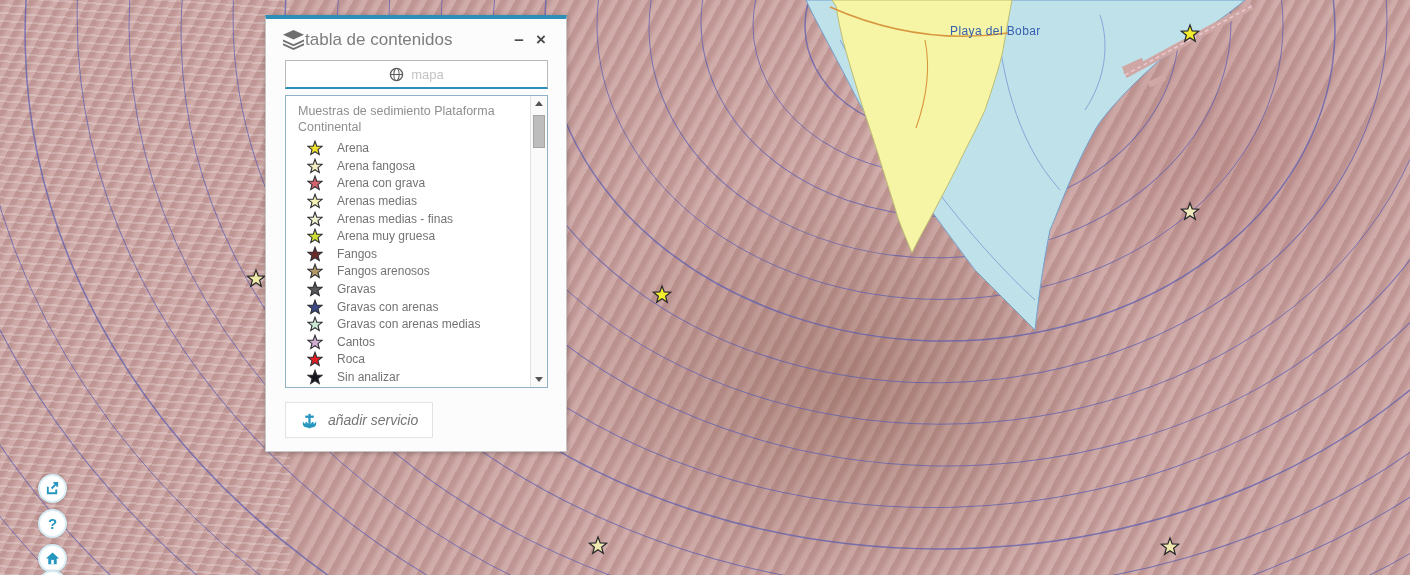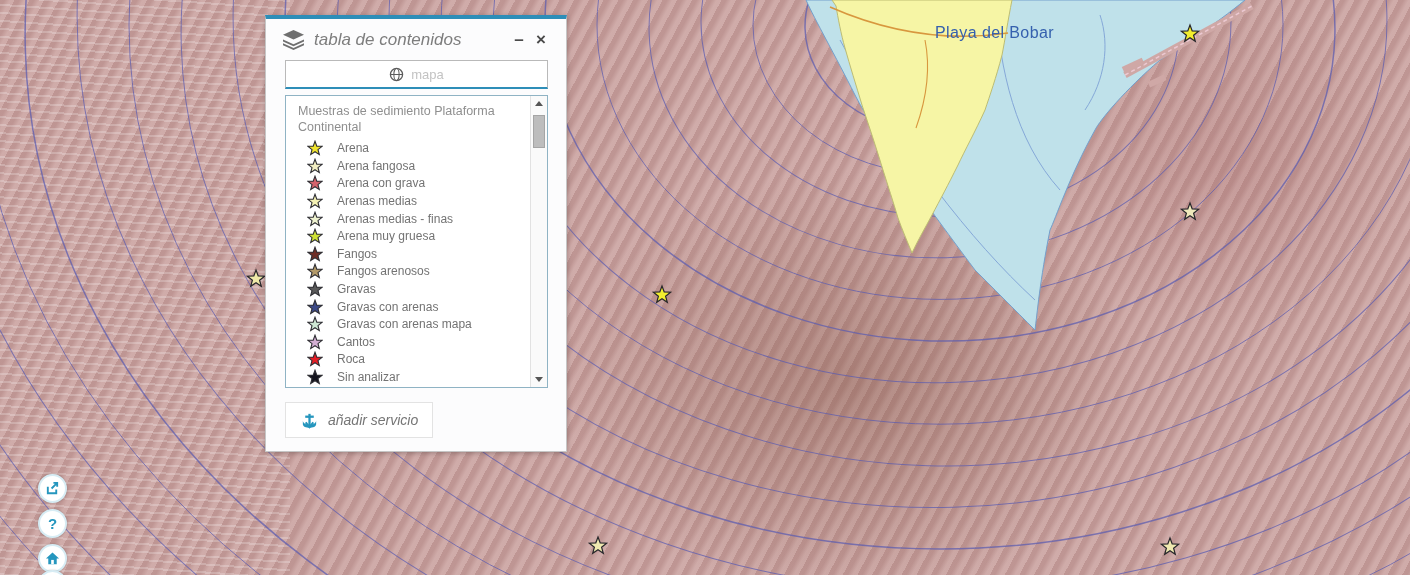--- a/index.html
+++ b/index.html
@@ -11,33 +11,33 @@
   #map{position:absolute;inset:0;}
   .tex-ridges{position:absolute;inset:0;
     background:repeating-linear-gradient(118deg,rgba(126,74,70,.14) 0 4px,rgba(242,222,218,.16) 9px 13px);}
   .tex-ripple-left{position:absolute;left:0;top:0;width:290px;height:100%;
     background:repeating-linear-gradient(184deg,rgba(255,255,255,.22) 0 2px,rgba(0,0,0,0) 2px 8px);}
   .shade-trench{position:absolute;left:560px;top:170px;width:580px;height:430px;
     background:radial-gradient(closest-side,rgba(110,64,44,.30),rgba(110,64,44,0));}
   .shade-right{position:absolute;left:1050px;top:0;width:360px;height:330px;
     background:radial-gradient(closest-side,rgba(150,80,80,.18),rgba(150,80,80,0));}
   #map-svg{position:absolute;inset:0;}
-  #place-label{position:absolute;left:924px;top:24px;width:130px;text-align:right;
-    color:#3560ae;font-size:16px;letter-spacing:.4px;}
+  #place-label{position:absolute;left:950px;top:24px;width:130px;text-align:left;
+    color:#3560ae;font-size:12px;letter-spacing:.4px;}
   
   .tool-btn{position:absolute;left:38px;width:29px;height:29px;border-radius:50%;
     background:#fff;border:2px solid #d7ecf4;box-sizing:border-box;
     display:flex;align-items:center;justify-content:center;color:#2596be;
     font-weight:bold;font-size:15px;box-shadow:0 0 2px rgba(0,0,0,.25);}
   
   #panel{position:absolute;left:265px;top:15px;width:302px;height:437px;box-sizing:border-box;
     background:#fcfcfd;border:1px solid #c6c6c6;border-top:4px solid #2d8eb8;
     box-shadow:0 1px 5px rgba(0,0,0,.25);}
   #panel-header{display:flex;align-items:center;padding:10px 14px 6px 16px;}
-  #panel-title{color:#7d7d7d;font-size:17px;margin-left:9px;flex:1;font-style:italic;}
+  #panel-title{color:#7d7d7d;font-size:17px;flex:1;}
   .win-btn{color:#4a4a4a;font-weight:bold;font-size:17px;line-height:17px;width:22px;
     text-align:center;cursor:pointer;}
   #tabs{display:flex;margin:4px 18px 0 19px;height:29px;flex-direction:column;}
   .tab{flex:1;display:flex;align-items:center;justify-content:center;background:#fff;
     box-sizing:border-box;font-size:13px;cursor:pointer;}
   .tab .ticon{margin-right:7px;display:flex;}
   #tab-mapa{border:1px solid #b9b9b9;border-bottom:2px solid #2d8eb8;color:#c3c3c3;}
   #tab-leyenda{border-top:2px solid #2d8eb8;border-right:1px solid #b9b9b9;color:#5a5a5a;}
   #legend-box{position:relative;margin:6px 18px 0 19px;height:293px;box-sizing:border-box;
     background:#fff;border:1px solid #8fb3c4;overflow:hidden;padding-left:30px;}
@@ -244,21 +244,21 @@
           <div class="legend-row">
             <svg width="16" height="16">
               <polygon points="8.0,1.2 9.8,6.1 15.0,6.3 11.0,9.6 12.3,14.6 8.0,11.7 3.7,14.6 5.0,9.6 1.0,6.3 6.2,6.1" fill="#3d4a87" stroke="#2e2e33" stroke-width="1.1"></polygon>
             </svg>
             <span class="legend-label">Gravas con arenas</span>
           </div>
           <div class="legend-row">
             <svg width="16" height="16">
               <polygon points="8.0,1.2 9.8,6.1 15.0,6.3 11.0,9.6 12.3,14.6 8.0,11.7 3.7,14.6 5.0,9.6 1.0,6.3 6.2,6.1" fill="#cde8d4" stroke="#2e2e33" stroke-width="1.1"></polygon>
             </svg>
-            <span class="legend-label">Gravas con arenas mapa</span>
+            <span class="legend-label">Gravas con arenas medias</span>
           </div>
           <div class="legend-row">
             <svg width="16" height="16">
               <polygon points="8.0,1.2 9.8,6.1 15.0,6.3 11.0,9.6 12.3,14.6 8.0,11.7 3.7,14.6 5.0,9.6 1.0,6.3 6.2,6.1" fill="#d3afd3" stroke="#2e2e33" stroke-width="1.1"></polygon>
             </svg>
             <span class="legend-label">Cantos</span>
           </div>
           <div class="legend-row">
             <svg width="16" height="16">
               <polygon points="8.0,1.2 9.8,6.1 15.0,6.3 11.0,9.6 12.3,14.6 8.0,11.7 3.7,14.6 5.0,9.6 1.0,6.3 6.2,6.1" fill="#e51e26" stroke="#2e2e33" stroke-width="1.1"></polygon>

